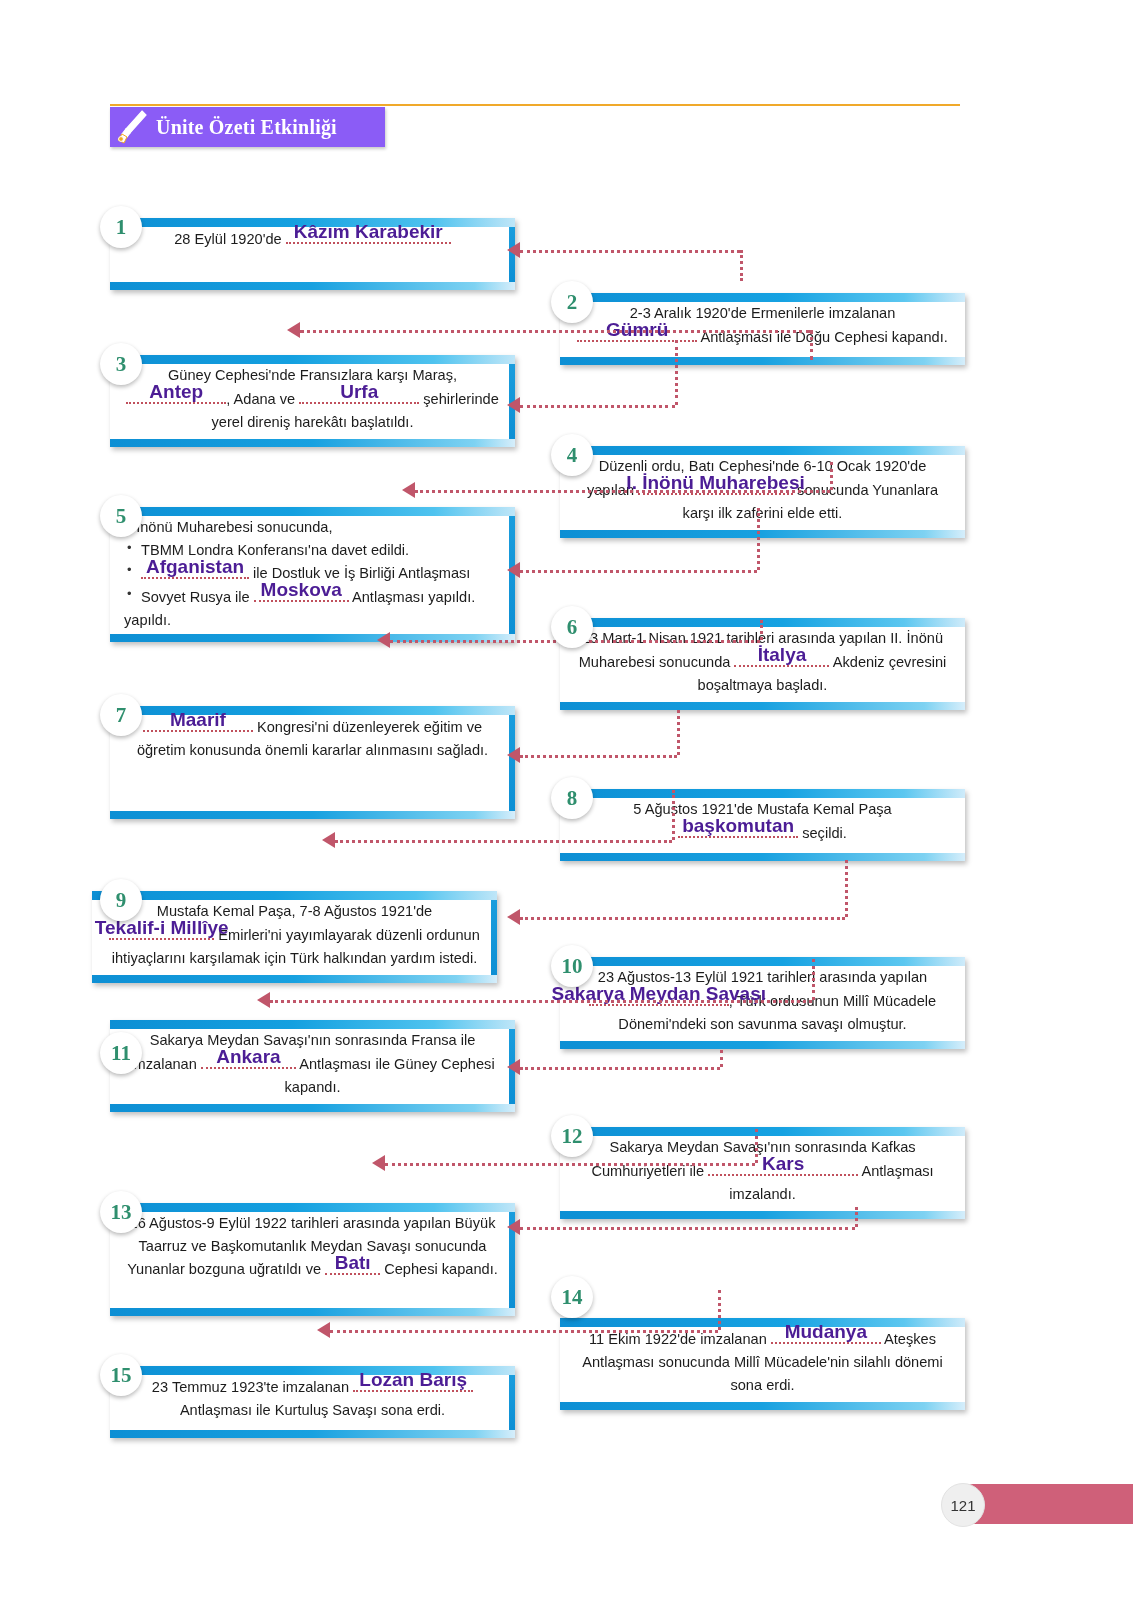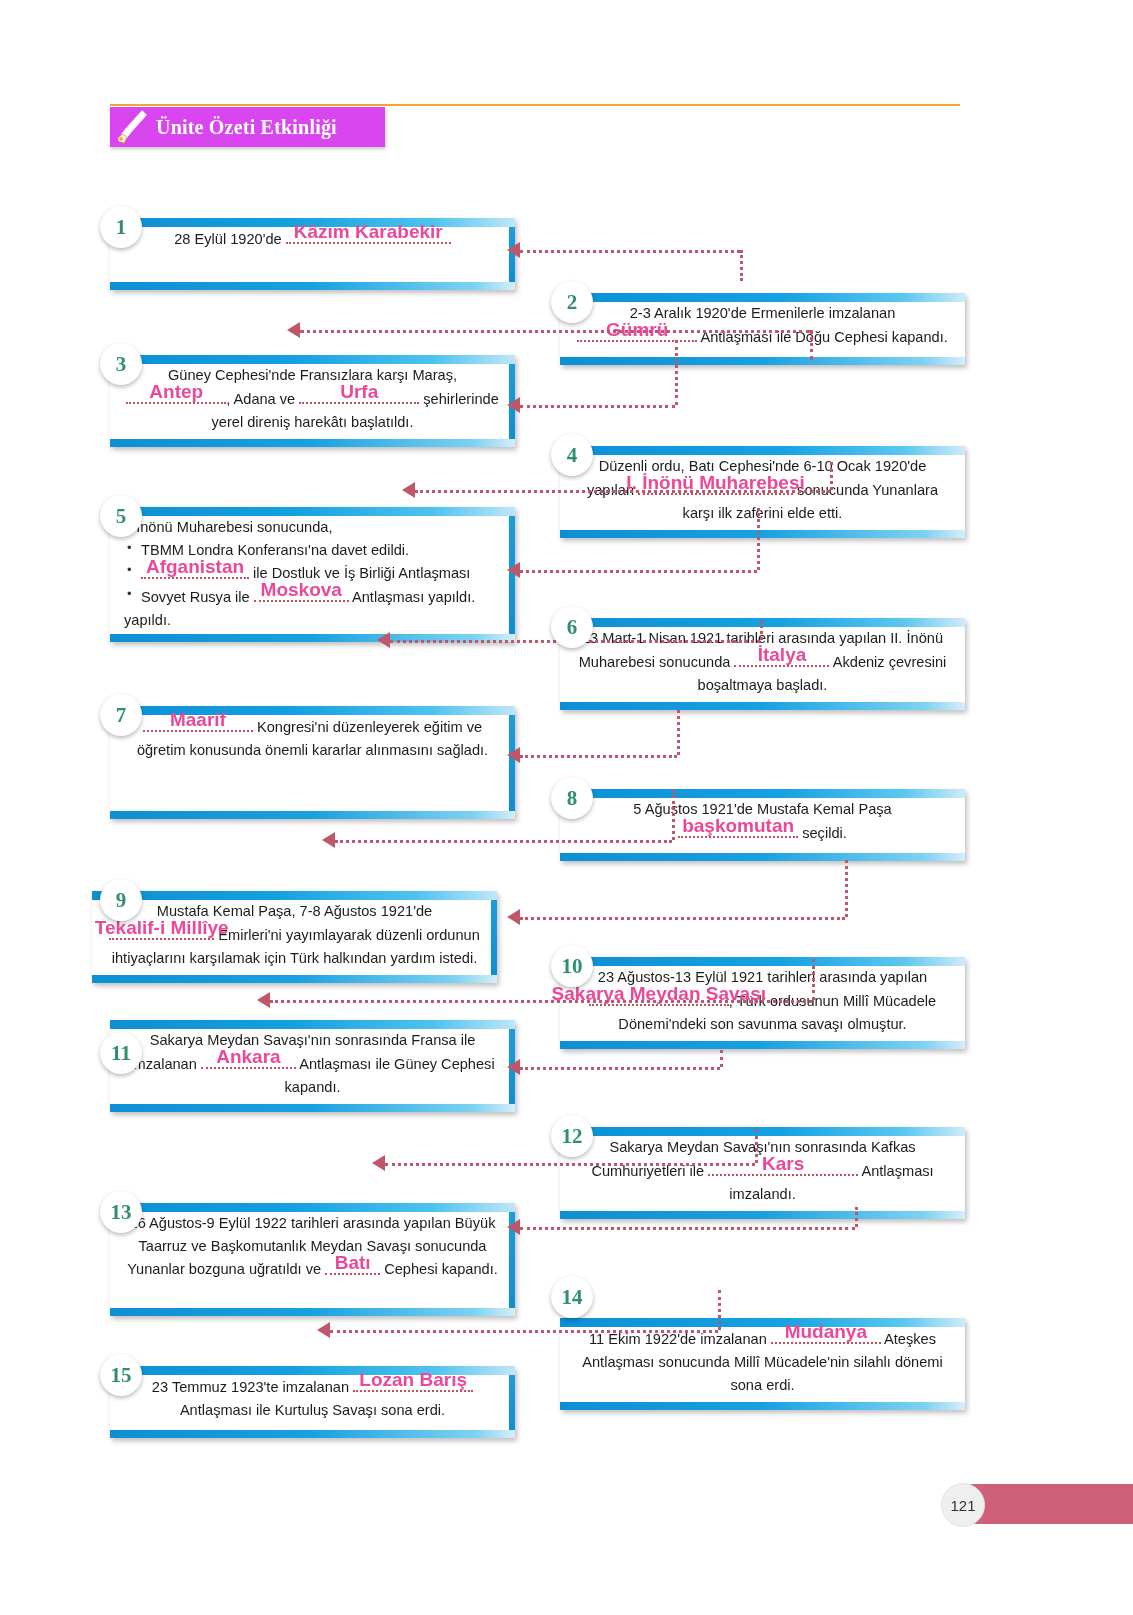--- a/index.html
+++ b/index.html
@@ -14,21 +14,21 @@
   .page{position:absolute;inset:0;}
 
   
   .hdr-rule{
     position:absolute;left:110px;top:104px;width:850px;height:2px;
     background:#f0a92a;
   }
   .hdr-banner{
     position:absolute;left:110px;top:107px;
     height:40px;width:275px;
-    background:#d946ef;
+    background:#8b5cf6;
     display:flex;align-items:center;
     box-shadow:1px 2px 3px rgba(0,0,0,.22);
   }
   .hdr-banner .bell{
     width:46px;height:40px;position:relative;flex:0 0 auto;
   }
   .hdr-banner .bell svg{position:absolute;left:4px;top:2px;}
   .hdr-title{
     color:#ffffff;font-family:"Liberation Serif", serif;
     font-weight:bold;font-size:20px;letter-spacing:.2px;
@@ -83,21 +83,21 @@
   
   .blank{
     display:inline-block;position:relative;
     border-bottom:2px dotted #c0505c;
     vertical-align:baseline;
     height:1.05em;
   }
   .ans{
     position:absolute;left:50%;transform:translateX(-50%);
     bottom:1px;
-    color:#ec4899;font-weight:bold;font-size:19px;
+    color:#4c1d95;font-weight:bold;font-size:19px;
     white-space:nowrap;line-height:1;
     font-family:"Liberation Sans", sans-serif;
   }
 
   ul.blist{margin:0;padding:0;list-style:none;text-align:left;}
   ul.blist li{position:relative;padding-left:17px;}
   ul.blist li:before{
     content:"•";position:absolute;left:3px;top:-1px;color:#333;font-size:13px;
   }
   .noind{padding-left:0 !important;}

